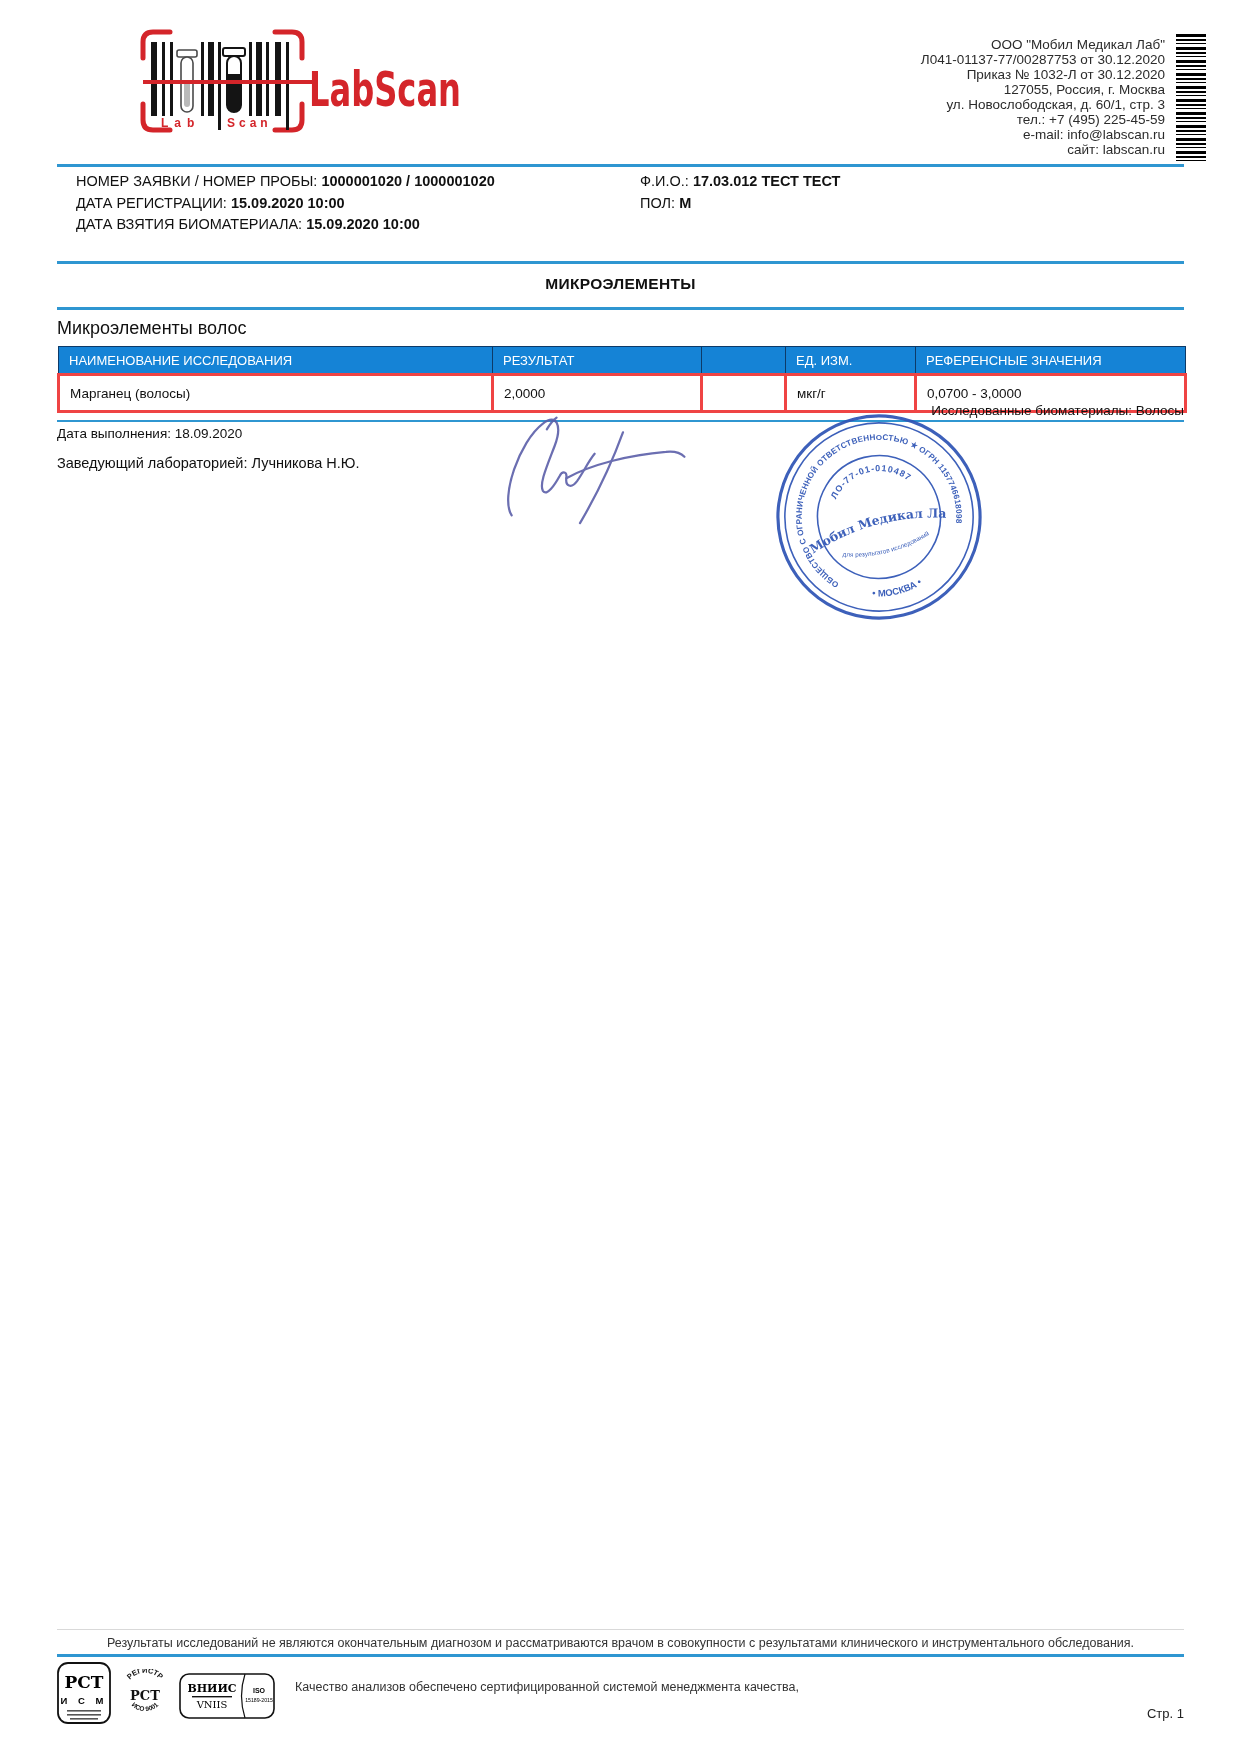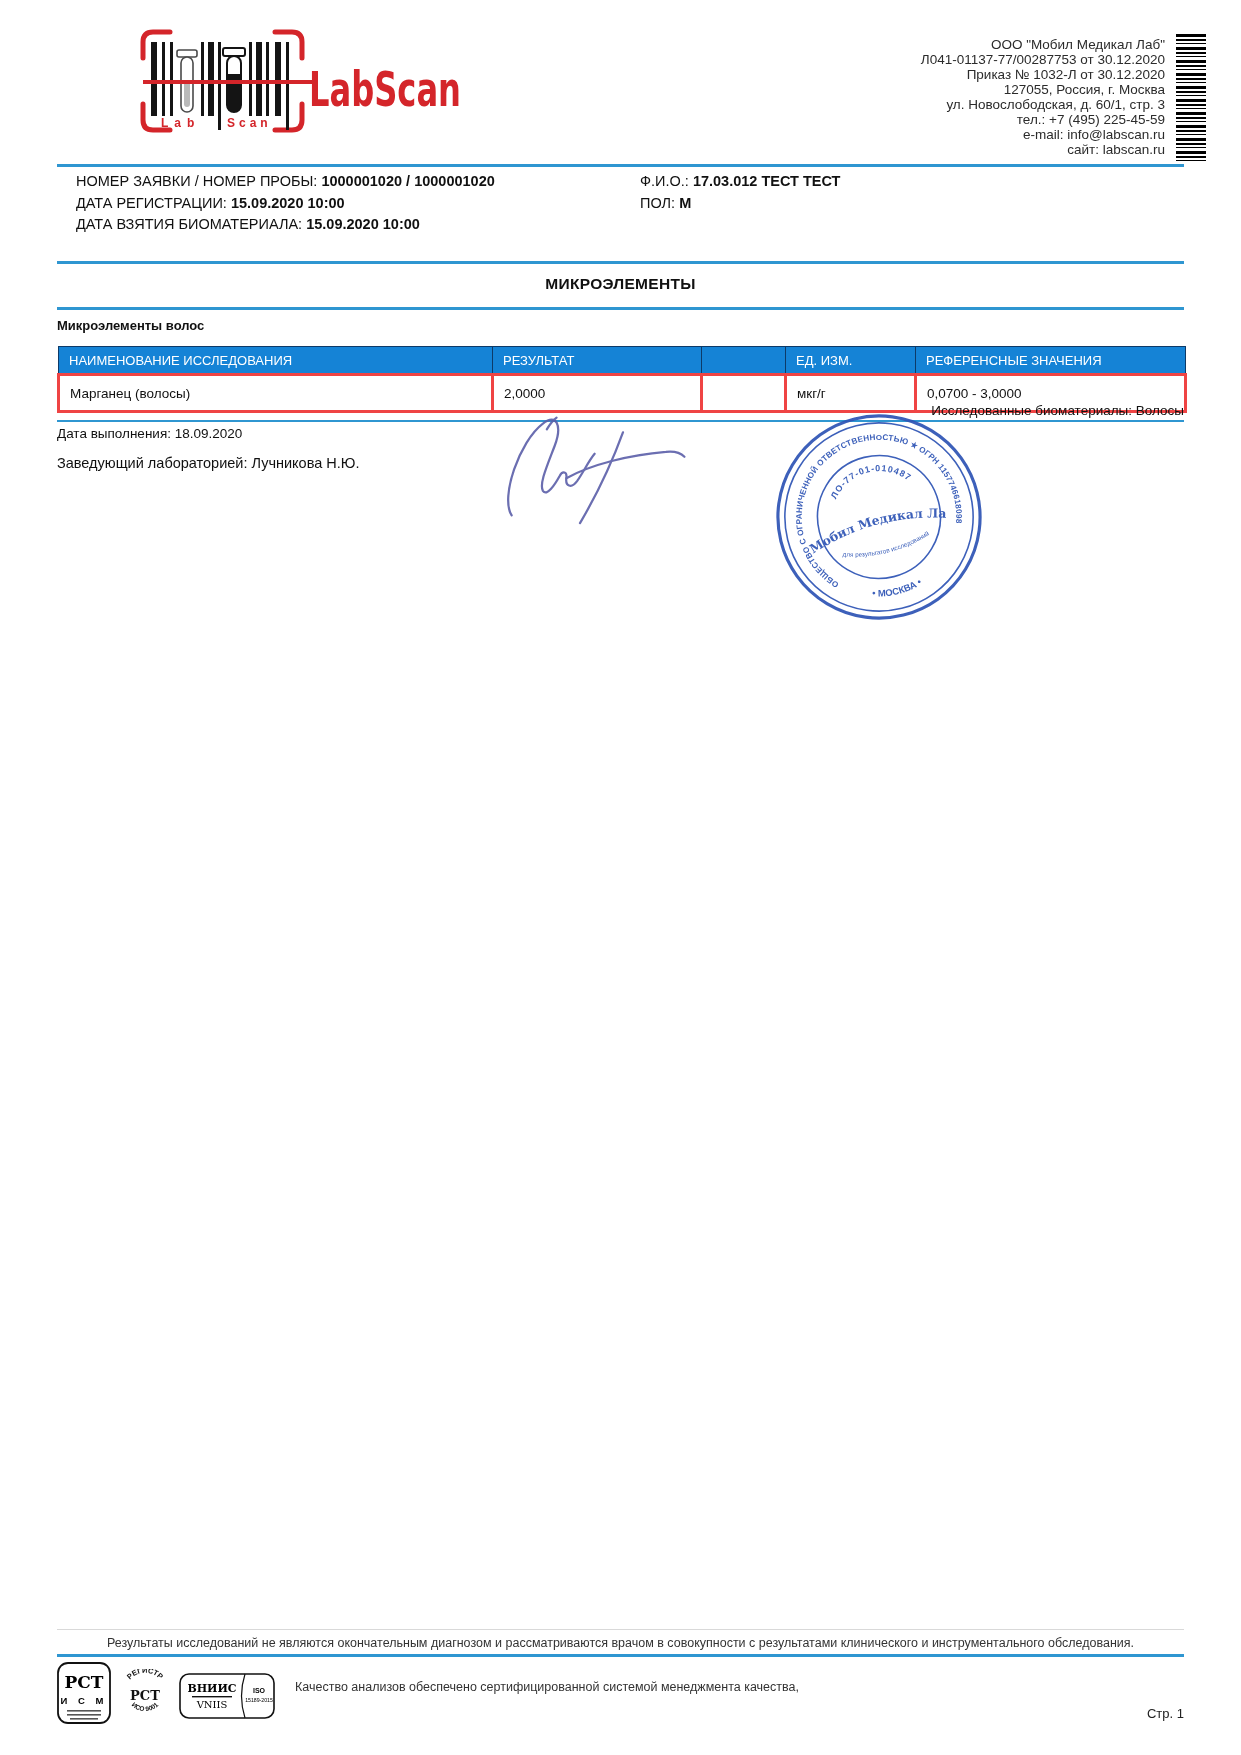--- a/index.html
+++ b/index.html
@@ -21,21 +21,21 @@
   .rule-foot{top:1654px;height:3px;}
   .hairline{left:57px;top:1629px;width:1127px;height:1px;background:#d9d9d9;}
 
   
   .pinfo{font-size:14.5px;line-height:21.5px;}
   .pinfo .val{font-weight:bold;}
   .pinfo-left{left:57px;top:171px;width:560px;margin-left:19px;}
   .pinfo-right{left:640px;top:171px;width:540px;}
 
   .doc-title{left:57px;top:275px;width:1127px;text-align:center;font-weight:bold;font-size:15.5px;letter-spacing:.3px;}
-  .sub-title{left:57px;top:318px;font-weight:bold;font-size:13px;}
+  .sub-title{left:57px;top:318px;font-weight:normal;font-size:18px;}
 
   
   table.results{left:57px;top:346px;width:1127px;border-collapse:collapse;table-layout:fixed;}
   table.results th{background:#1583d6;color:#fff;font-weight:normal;font-size:13px;text-align:left;
       padding:5px 10px;border:1.5px solid #0d3a68;height:16px;}
   table.results td{font-size:13.5px;padding:9px 10px;border:3px solid #ef4444;height:16px;background:#fff;}
 
   .biomat{left:57px;top:403px;width:1127px;text-align:right;font-size:13.5px;}
   .execdate{left:57px;top:426px;width:1127px;font-size:13.5px;}
   .signatory{left:57px;top:455px;font-size:14.5px;}

